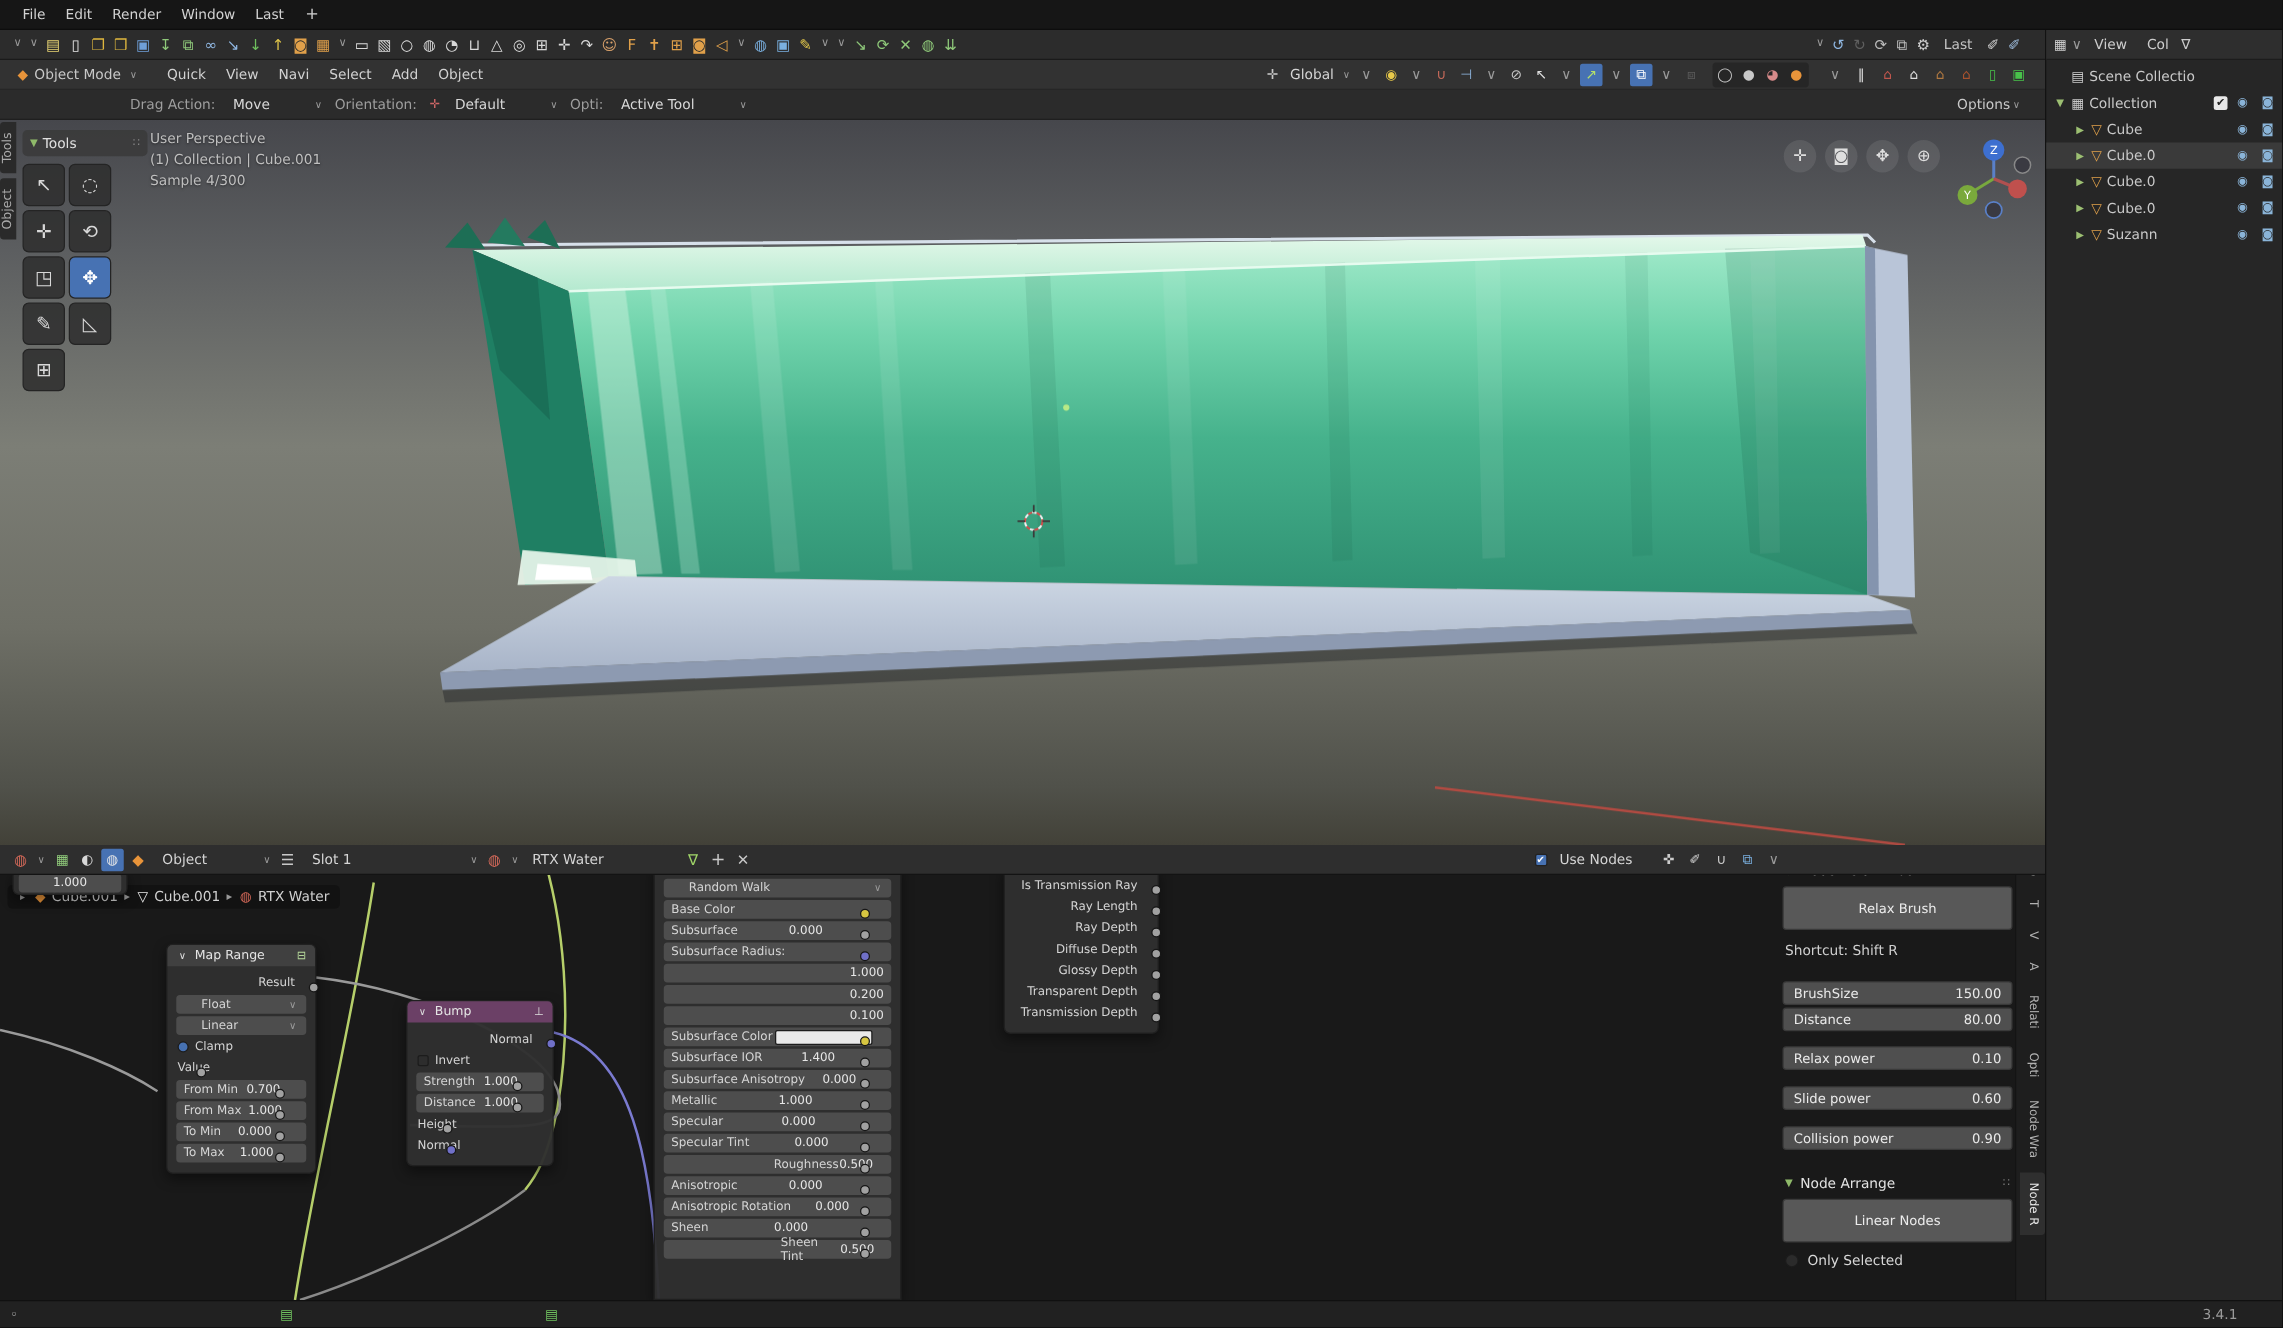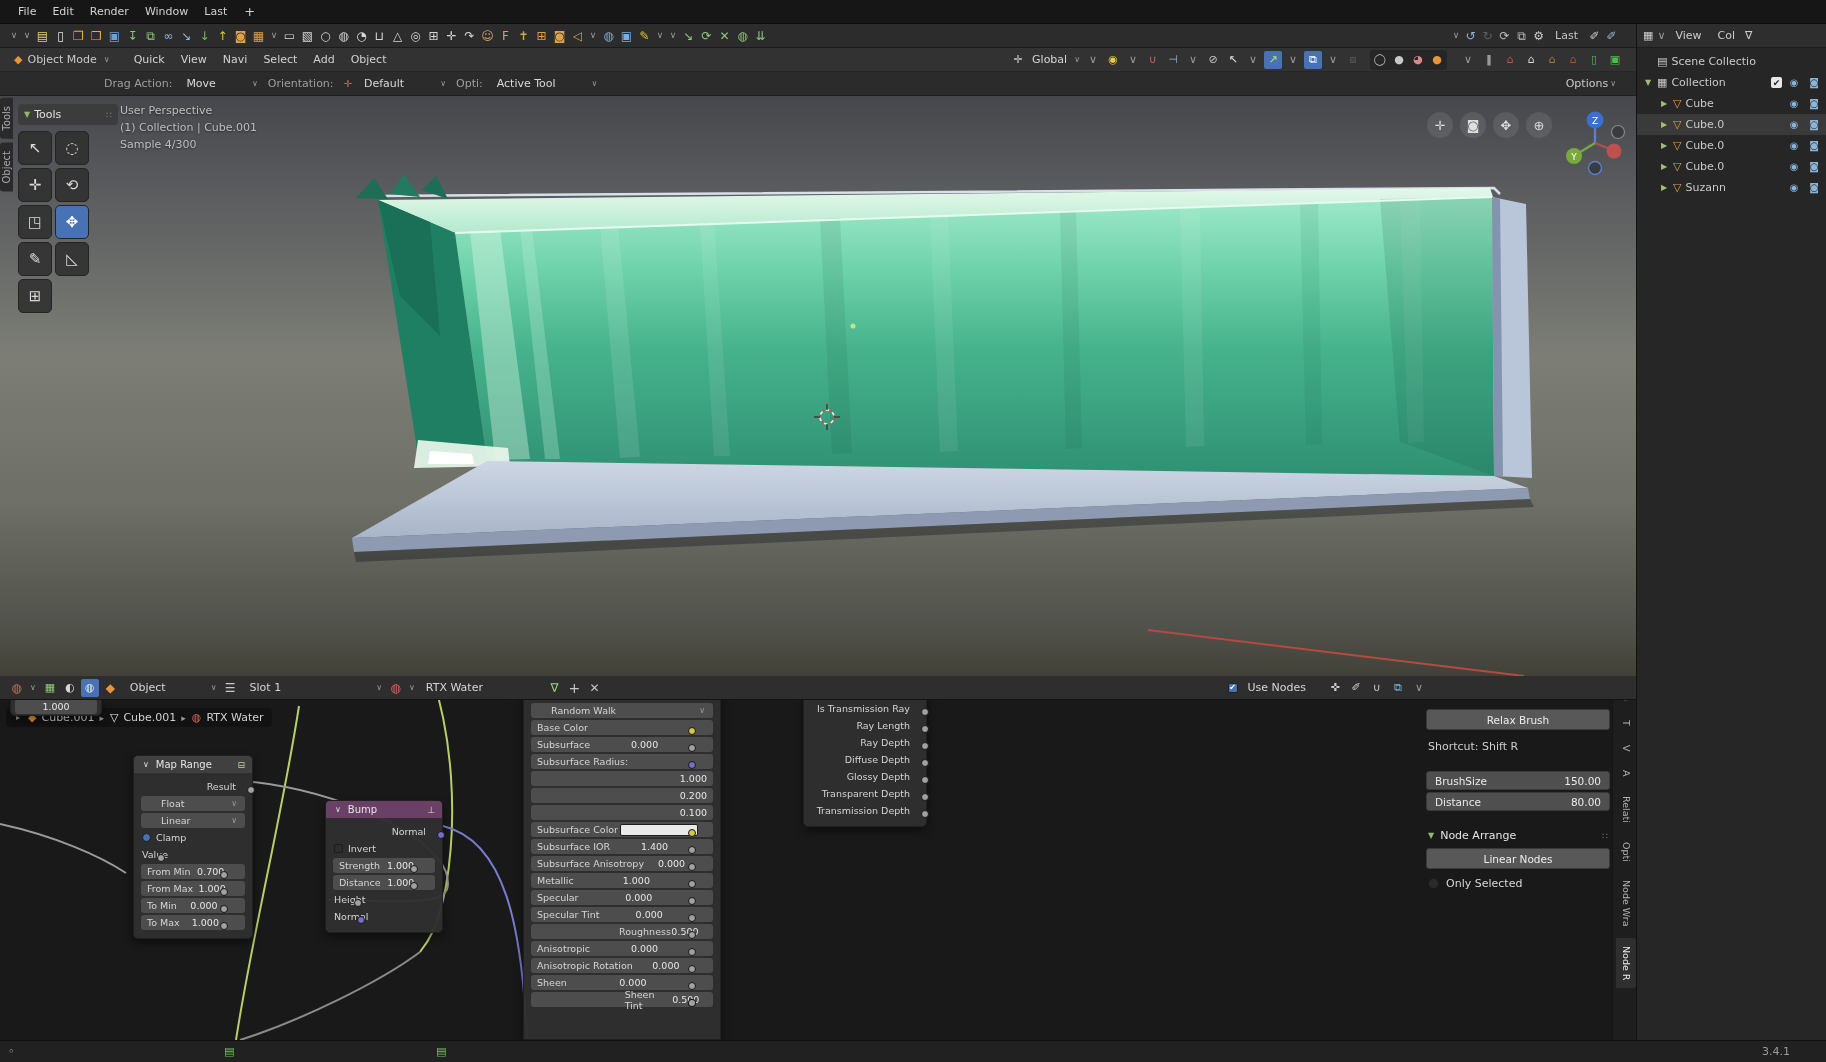--- a/index.html
+++ b/index.html
@@ -107,21 +107,21 @@
   .dd .chev { margin-left:auto; }
   .cb { width:9px; height:9px; border-radius:2px; background:#2d2d2d; border:1px solid #1c1c1c;
         display:inline-flex; align-items:center; justify-content:center; font-size:7px; color:#fff; margin-right:5px; }
   .cb.on { background:#4772b3; }
   .swatch { width:78px; height:12px; border-radius:2px; border:1px solid #1c1c1c; }
 
   
   .npanel { position:absolute; right:24px; top:10px; width:188px; z-index:20; color:#d8d8d8; }
   .np-hdr { display:flex; align-items:center; gap:6px; padding:4px 4px; color:#e3e3e3; }
   .np-hdr .grip { margin-left:auto; color:#808080; font-size:9px; }
-  .pbtn { height:21px; background:#585858; border:1px solid #3a3a3a; border-radius:3px; display:flex;
+  .pbtn { height:35px; background:#585858; border:1px solid #3a3a3a; border-radius:3px; display:flex;
           align-items:center; justify-content:center; color:#ececec; margin:2px 2px; font-size:10.5px; }
   .np-text { padding:8px 4px; color:#cfcfcf; }
   .slider { position:relative; height:19px; background:#4f4f4f; border:1px solid #3a3a3a; border-radius:3px;
             display:flex; align-items:center; justify-content:space-between; padding:0 8px; margin:2px 2px;
             font-size:10.5px; color:#eaeaea; }
   .sgroup { margin:10px 0; }
   .np-chk { display:flex; align-items:center; gap:7px; padding:6px 4px; }
   .np-chk .dot { width:11px; height:11px; border-radius:50%; background:#2b2b2b; border:1px solid #1c1c1c; }
   .vtabs { position:absolute; right:0; top:0; bottom:0; width:24px; background:#1e1e1e;
            border-left:1px solid #141414; display:flex; flex-direction:column; align-items:stretch;
@@ -780,20 +780,35 @@
 
       <div class="slider">
             <span>BrushSize</span>
             <span>150.00</span>
           </div>
           <div class="slider">
             <span>Distance</span>
             <span>80.00</span>
           </div>
         </div>
+      <div class="sgroup" style="display:flex;flex-direction:column;gap:9px">
+
+      <div class="slider">
+            <span>Relax power</span>
+            <span>0.10</span>
+          </div>
+          <div class="slider">
+            <span>Slide power</span>
+            <span>0.60</span>
+          </div>
+          <div class="slider">
+            <span>Collision power</span>
+            <span>0.90</span>
+          </div>
+        </div>
       <div class="np-hdr" style="margin-top:14px">
         <span class="caret-g">▼</span>
         <span>Node Arrange</span>
         <span class="grip">∷</span>
       </div>
       <div class="pbtn">Linear Nodes</div>
       <div class="np-chk">
         <span class="dot"></span>
         <span>Only Selected</span>
       </div>

